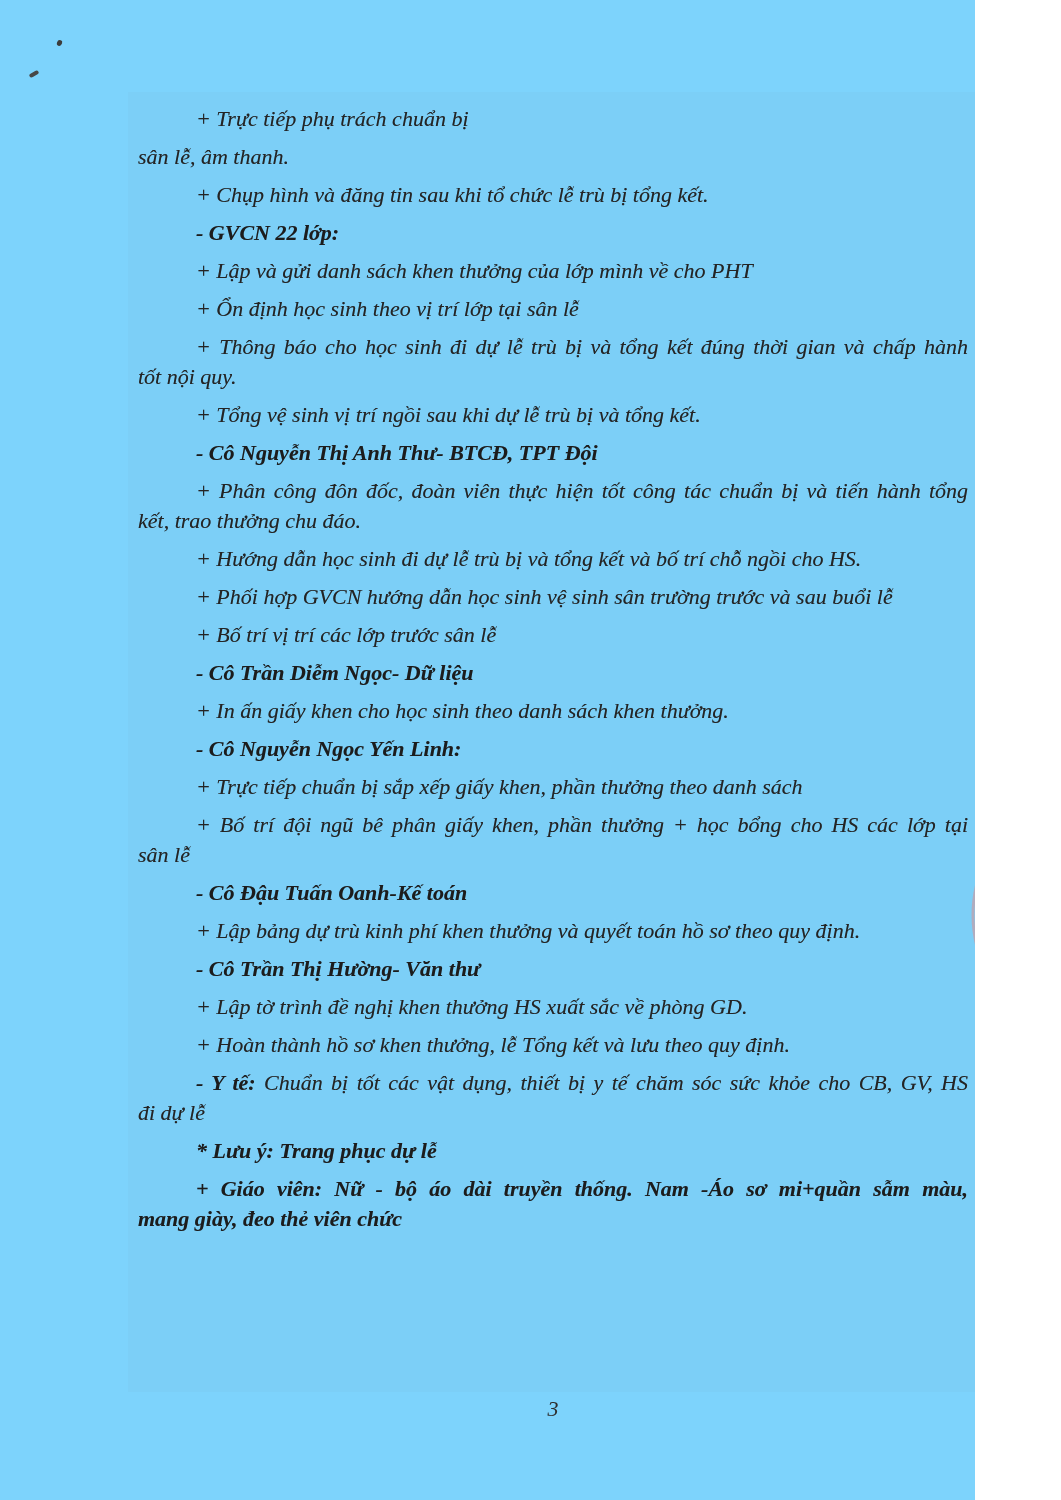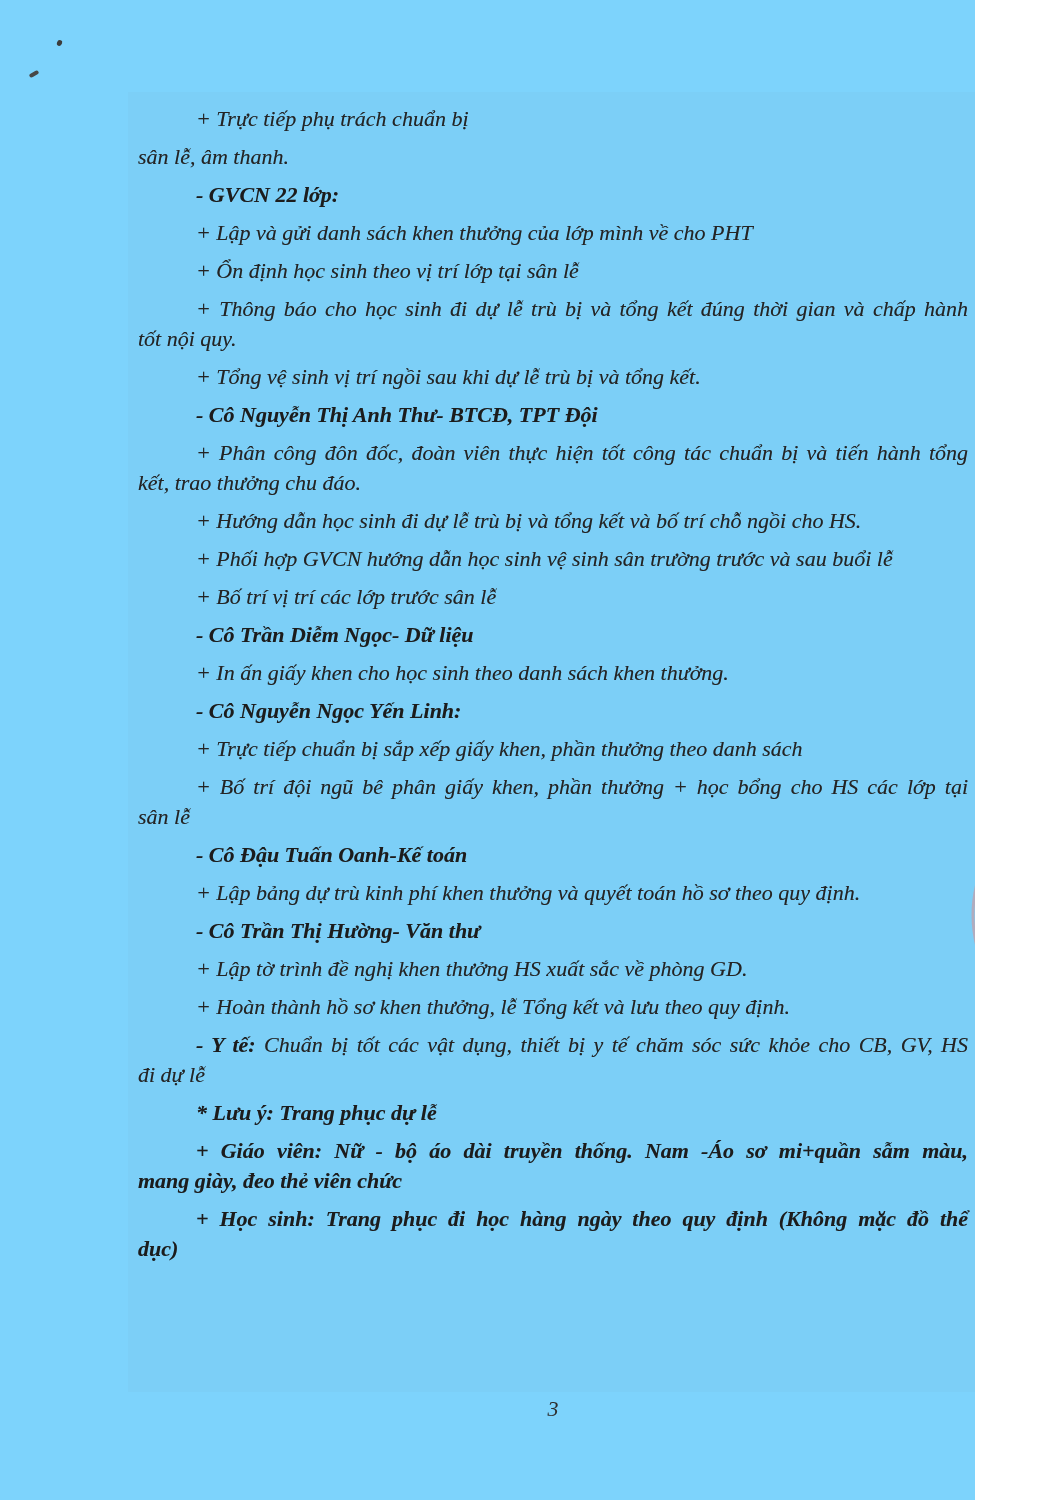--- a/index.html
+++ b/index.html
@@ -103,20 +103,23 @@
   <div class="speck-b"></div>
 
   <div class="content">
       <div class="para">
         <div class="line indent"><span class="seg">+ Trực tiếp phụ trách chuẩn bị</span></div>
       </div>
       <div class="para">
         <div class="line"><span class="seg">sân lễ, âm thanh.</span></div>
       </div>
       <div class="para">
+        <div class="line indent"><span class="seg">+ Chụp hình và đăng tin sau khi tổ chức lễ trù bị tổng kết.</span></div>
+      </div>
+      <div class="para">
         <div class="line indent"><span class="seg bold">- GVCN 22 lớp:</span></div>
       </div>
       <div class="para">
         <div class="line indent"><span class="seg">+ Lập và gửi danh sách khen thưởng của lớp mình về cho PHT</span></div>
       </div>
       <div class="para">
         <div class="line indent"><span class="seg">+ Ổn định học sinh theo vị trí lớp tại sân lễ</span></div>
       </div>
       <div class="para">
         <div class="line indent justify"><span class="seg">+ Thông báo cho học sinh đi dự lễ trù bị và tổng kết đúng thời gian và chấp hành</span></div>
@@ -175,24 +178,20 @@
       <div class="para">
         <div class="line indent justify"><span class="seg bold">- Y tế:</span><span class="seg"> Chuẩn bị tốt các vật dụng, thiết bị y tế chăm sóc sức khỏe cho CB, GV, HS</span></div>
         <div class="line"><span class="seg">đi dự lễ</span></div>
       </div>
       <div class="para">
         <div class="line indent"><span class="seg bold">* Lưu ý: Trang phục dự lễ</span></div>
       </div>
       <div class="para">
         <div class="line indent justify"><span class="seg bold">+ Giáo viên:  Nữ - bộ áo dài truyền thống. Nam -Áo sơ mi+quần sẫm màu,</span></div>
         <div class="line"><span class="seg bold">mang giày, đeo thẻ viên chức</span></div>
-      </div>
-      <div class="para">
-        <div class="line indent justify"><span class="seg bold">+ Học sinh: Trang phục đi học hàng ngày theo quy định (Không mặc đồ thể</span></div>
-        <div class="line"><span class="seg bold">dục)</span></div>
       </div>
     </div>
 
   <div class="page-number">3</div>
 
   <svg class="stamp-svg" width="121" height="250" viewBox="0 0 121 250" aria-hidden="true">
     <g transform="translate(160,135)">
       <circle r="127" fill="none" stroke-width="3" opacity="0.55" stroke="#dc8f8f"></circle>
       <circle r="97" fill="none" stroke-width="1.8" opacity="0.4" stroke="#e4a7a7"></circle>
       <path id="stampArc" d="M -72 -86 A 112 112 0 0 0 -86 72" fill="none"></path>

